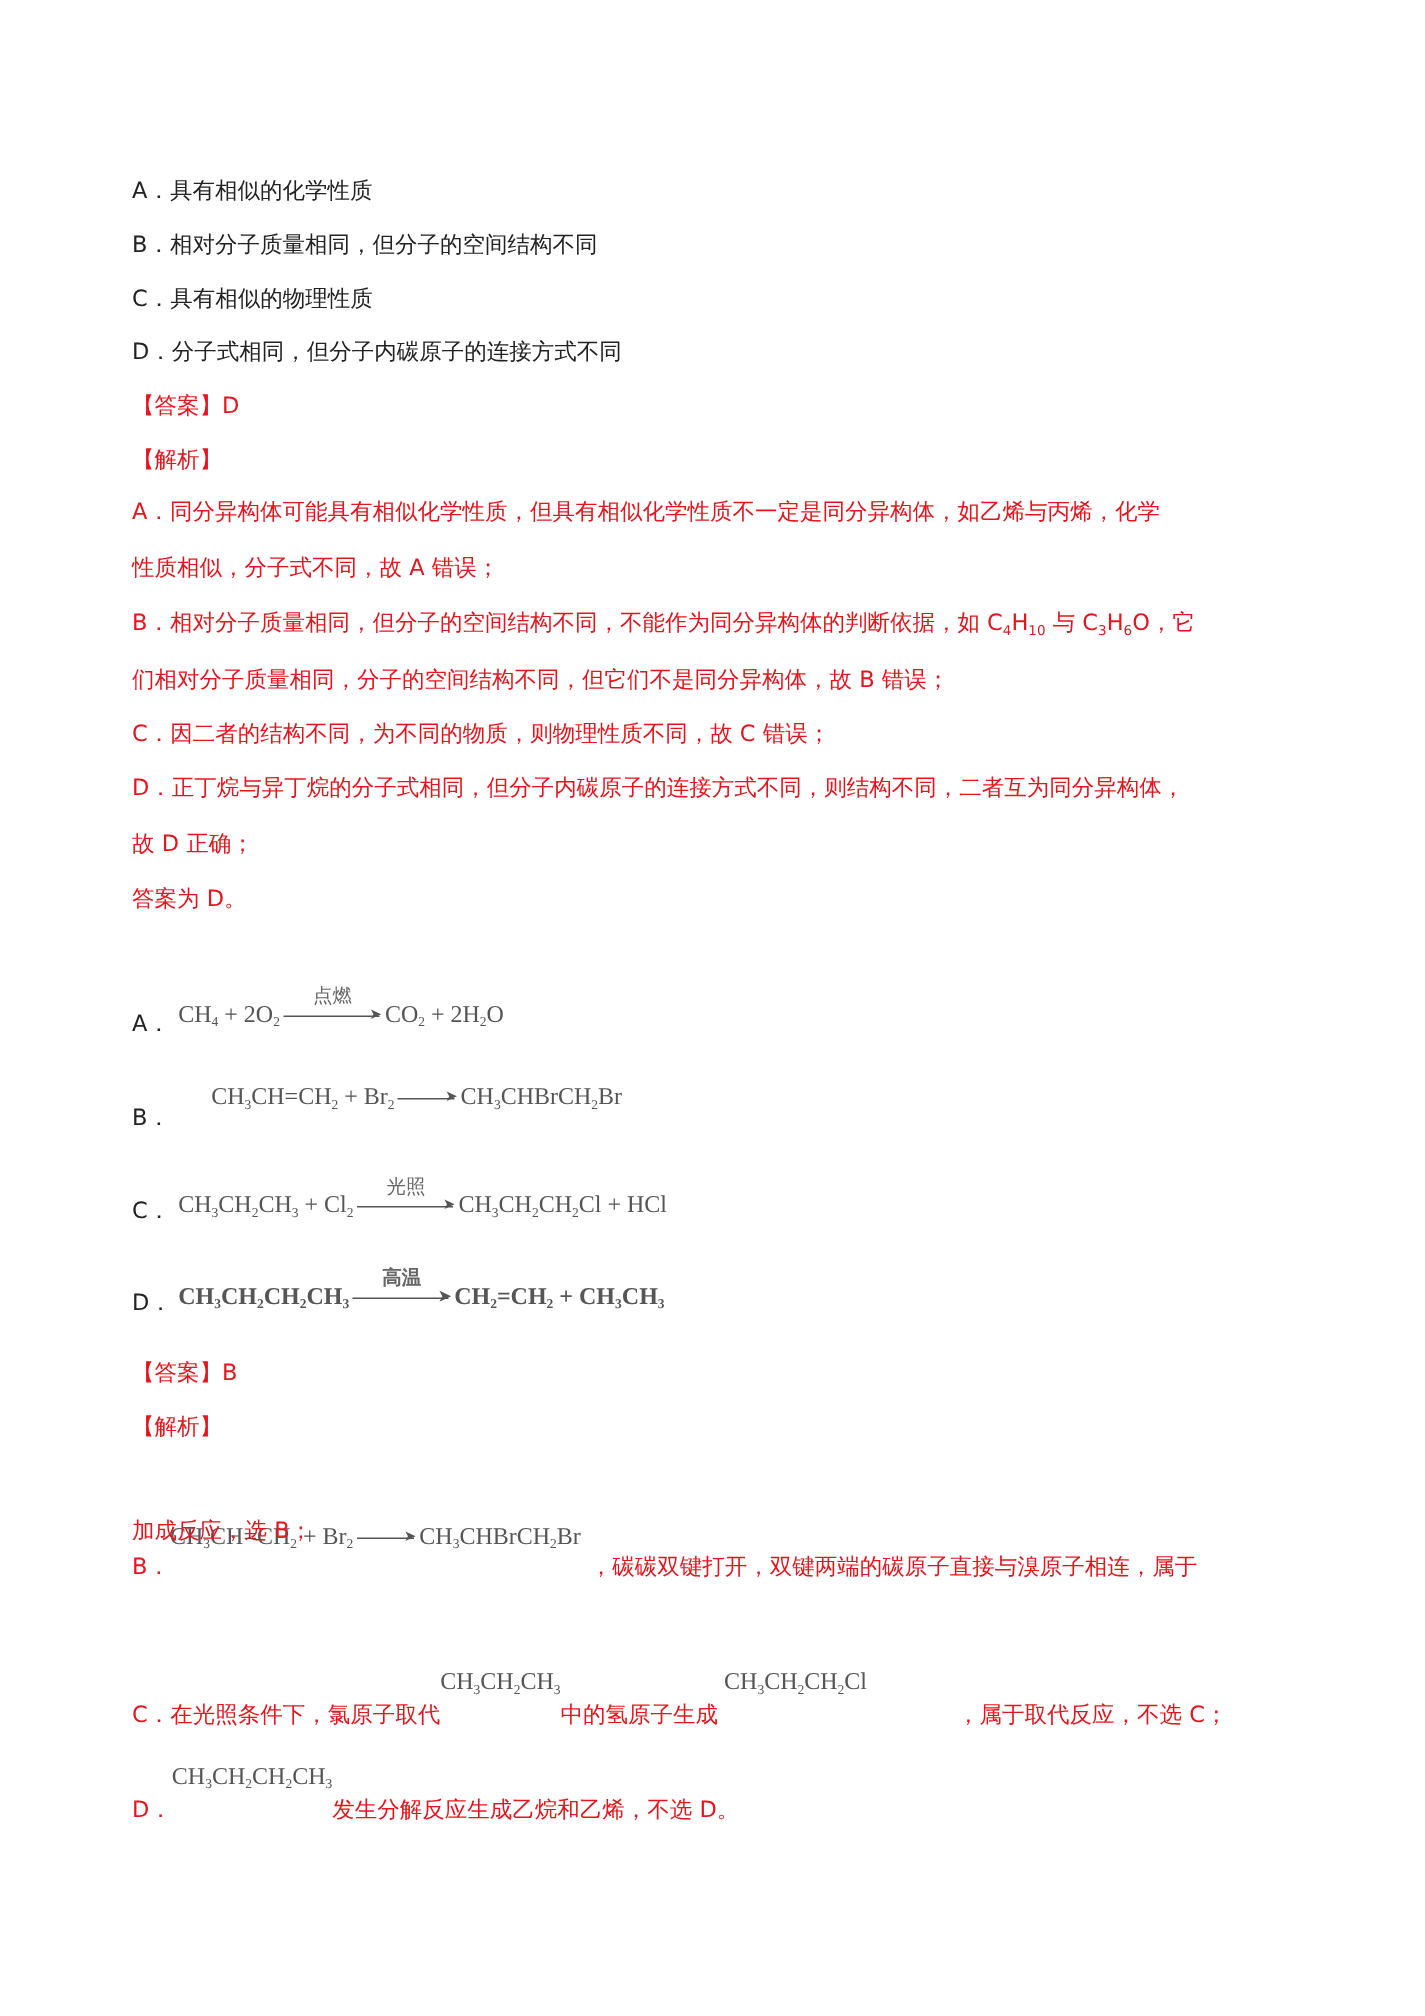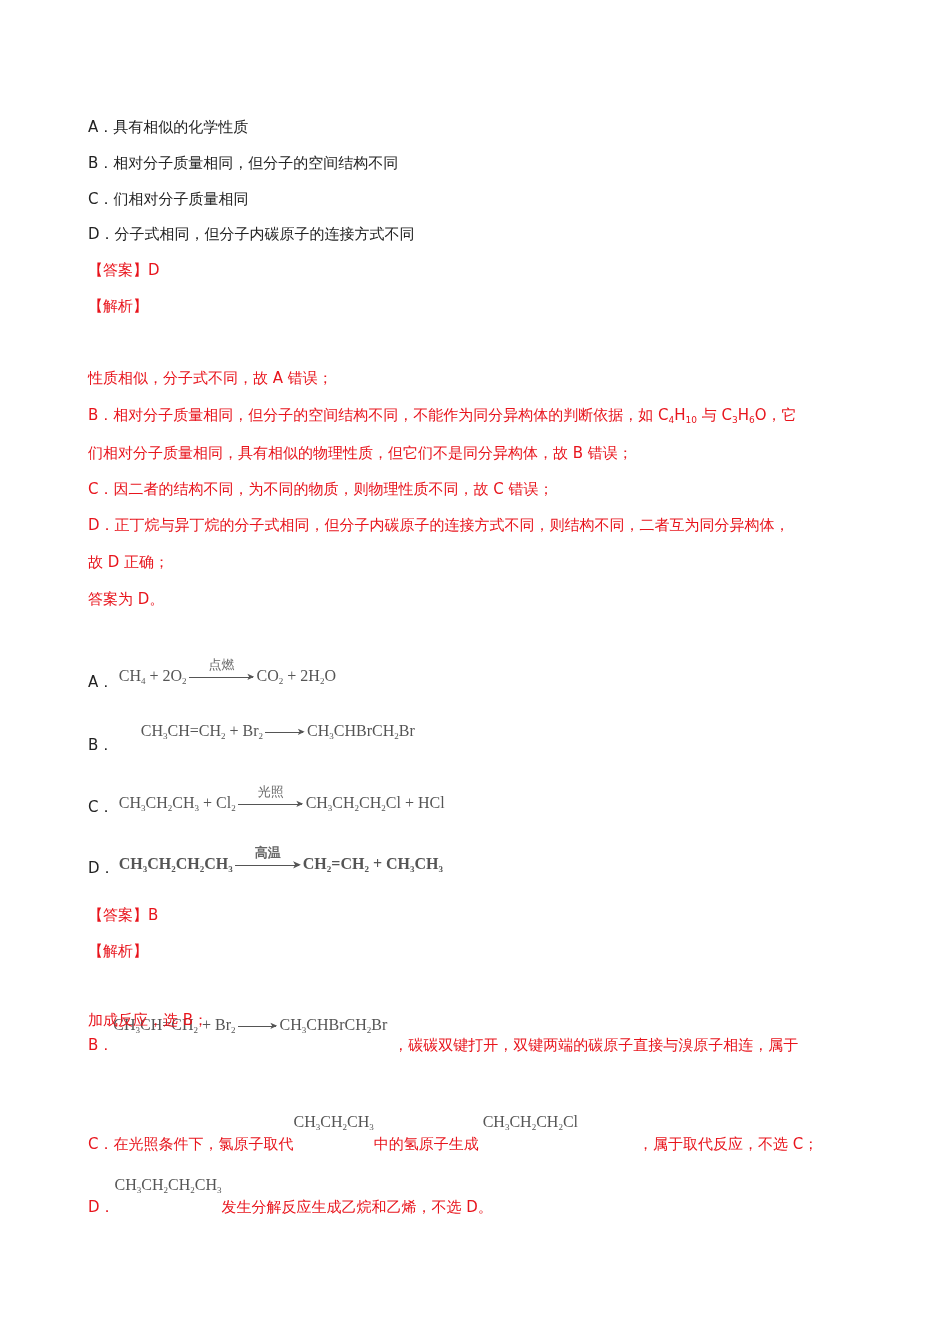--- a/index.html
+++ b/index.html
@@ -19,32 +19,33 @@
   .inline-chem { display: inline-block; vertical-align: 10px; }
   sub.s { font-size: 9px; vertical-align: -3px; }
 </style>
 </head>
 <body>
 
 <div class="page">
 
   <div class="line black" style="top:117px"><span>A．</span><span>具有相似的化学性质</span></div>
   <div class="line black" style="top:153px"><span>B．</span><span>相对分子质量相同，但分子的空间结构不同</span></div>
-  <div class="line black" style="top:189px"><span>C．</span><span>们相对分子质量相同</span></div>
+  <div class="line black" style="top:189px"><span>C．</span><span>具有相似的物理性质</span></div>
   <div class="line black" style="top:224px"><span>D．</span><span>分子式相同，但分子内碳原子的连接方式不同</span></div>
 
   <div class="line red" style="top:260px"><span>【答案】</span><span>D</span></div>
   <div class="line red" style="top:296px">【解析】</div>
 
+  <div class="line red" style="top:331px">A．同分异构体可能具有相似化学性质，但具有相似化学性质不一定是同分异构体，如乙烯与丙烯，化学</div>
   <div class="line red" style="top:368px">性质相似，分子式不同，故 A 错误；</div>
 
   <div class="line red" style="top:405px">
     <span>B．相对分子质量相同，但分子的空间结构不同，不能作为同分异构体的判断依据，如 </span><span><span>C</span><sub class="s">4</sub><span>H</span><sub class="s">10</sub></span><span> 与 </span><span><span>C</span><sub class="s">3</sub><span>H</span><sub class="s">6</sub><span>O</span></span><span>，它</span>
   </div>
-  <div class="line red" style="top:443px">们相对分子质量相同，具有相似的物理性质，但它们不是同分异构体，故 B 错误；</div>
+  <div class="line red" style="top:443px">们相对分子质量相同，分子的空间结构不同，但它们不是同分异构体，故 B 错误；</div>
 
   <div class="line red" style="top:479px">C．因二者的结构不同，为不同的物质，则物理性质不同，故 C 错误；</div>
   <div class="line red" style="top:515px">D．正丁烷与异丁烷的分子式相同，但分子内碳原子的连接方式不同，则结构不同，二者互为同分异构体，</div>
   <div class="line red" style="top:552px">故 D 正确；</div>
   <div class="line red" style="top:589px">答案为 D。</div>
 
 
   <div class="line black" style="top:672px">
     <span style="display:inline-block;width:26px;">A．</span>
     <span class="chem" style="position:relative;top:-6px;">CH<sub>4</sub> + 2O<sub>2</sub><span class="arrow"><span class="cond">点燃</span><span class="shaft"></span><span class="head">➤</span></span>CO<sub>2</sub> + 2H<sub>2</sub>O</span>

